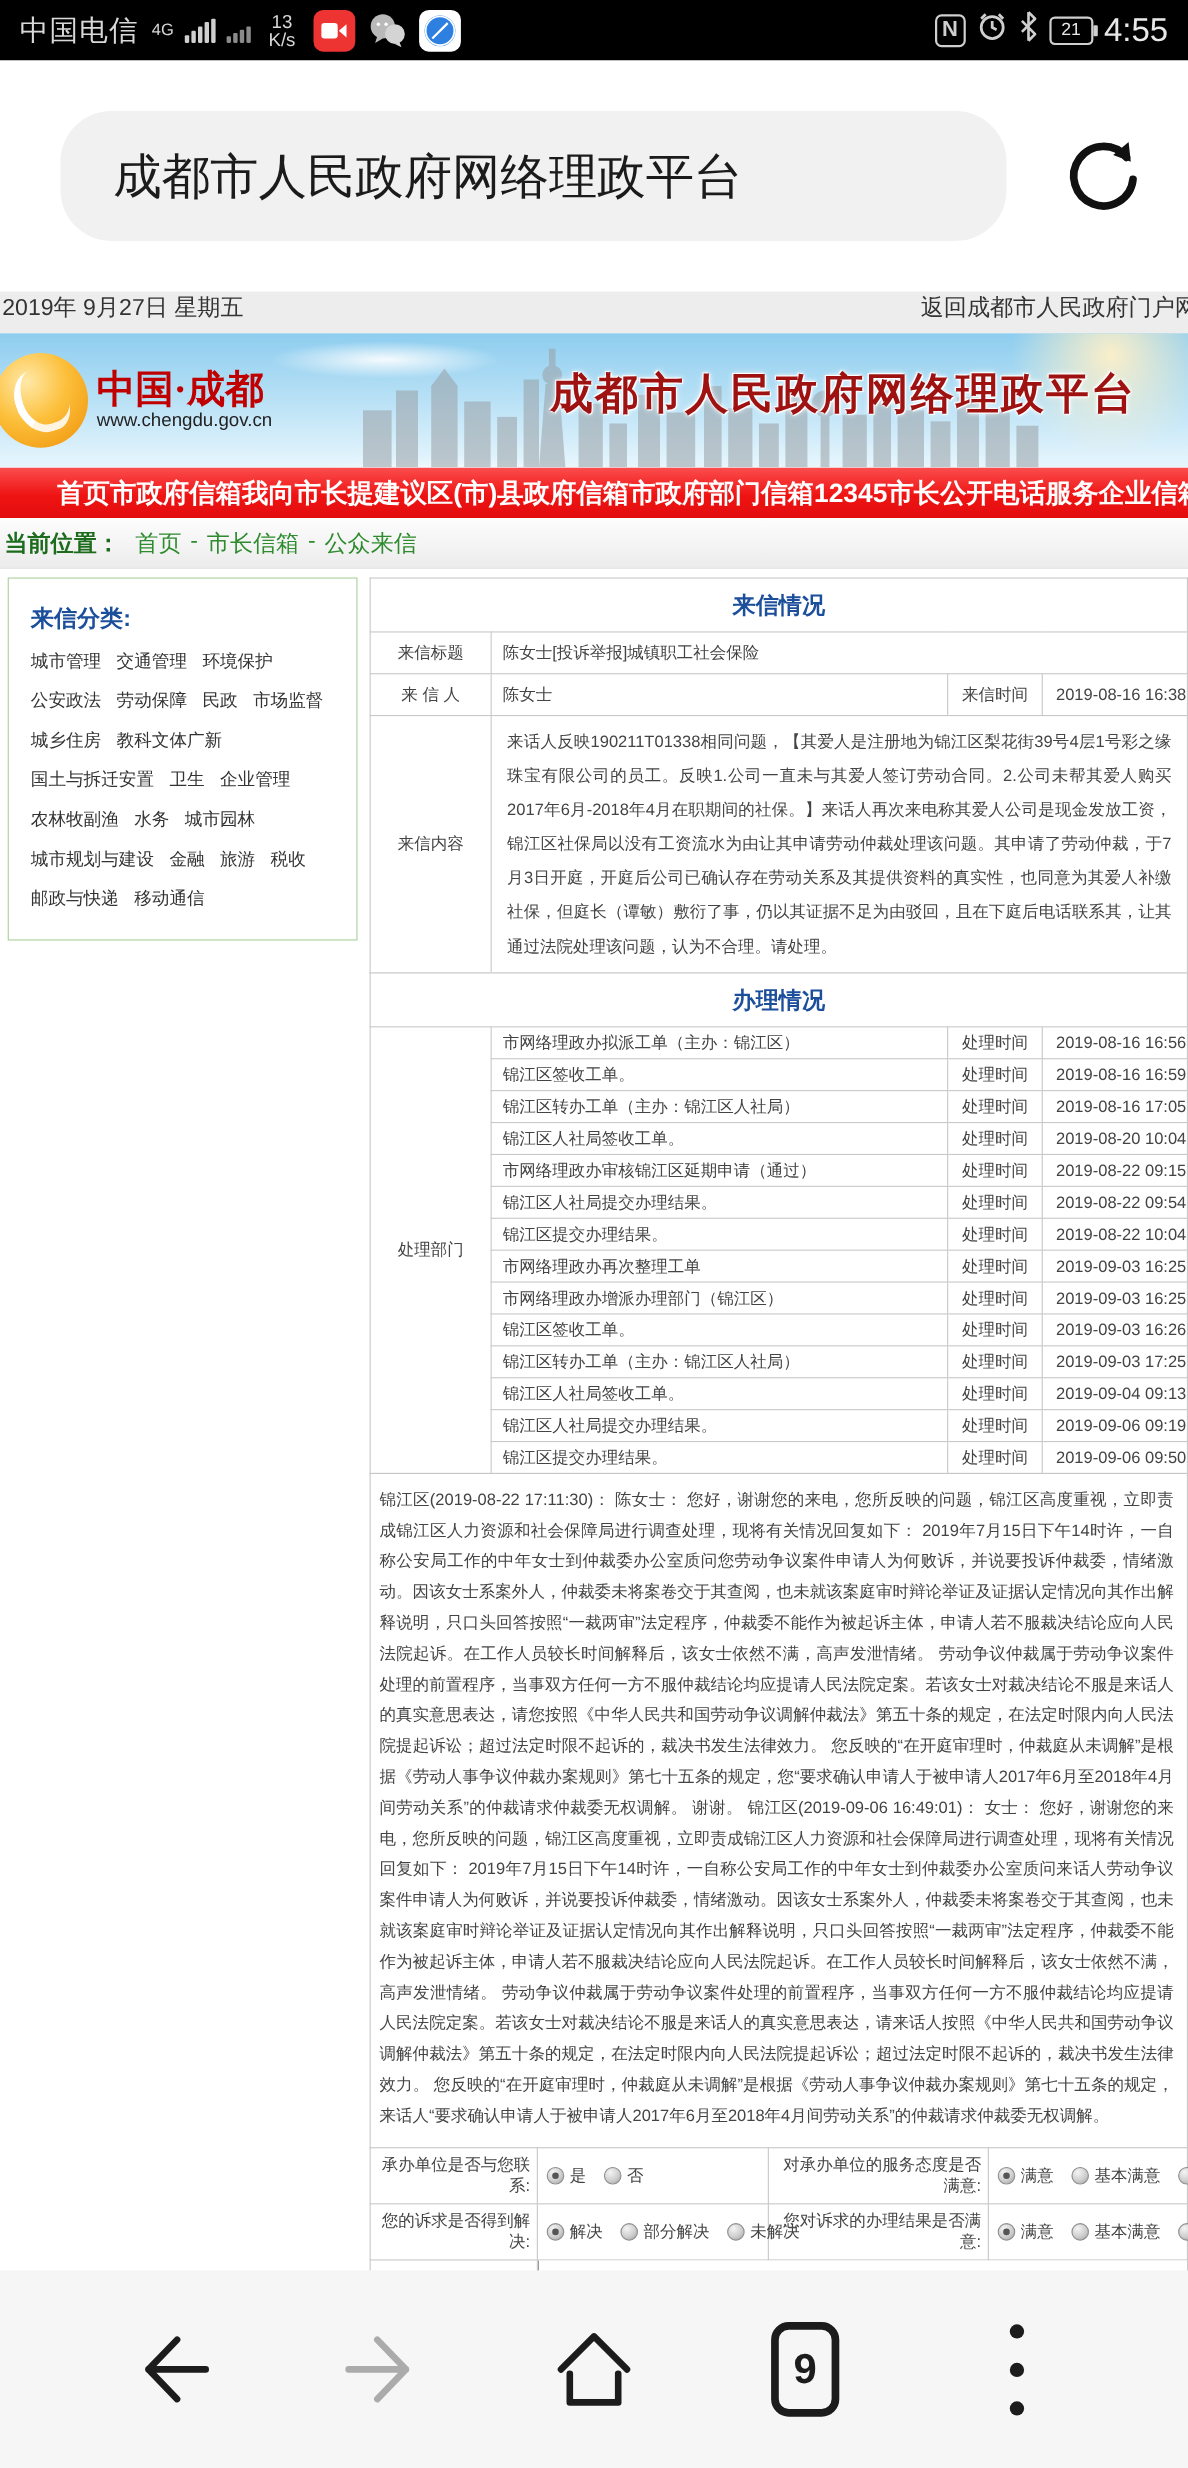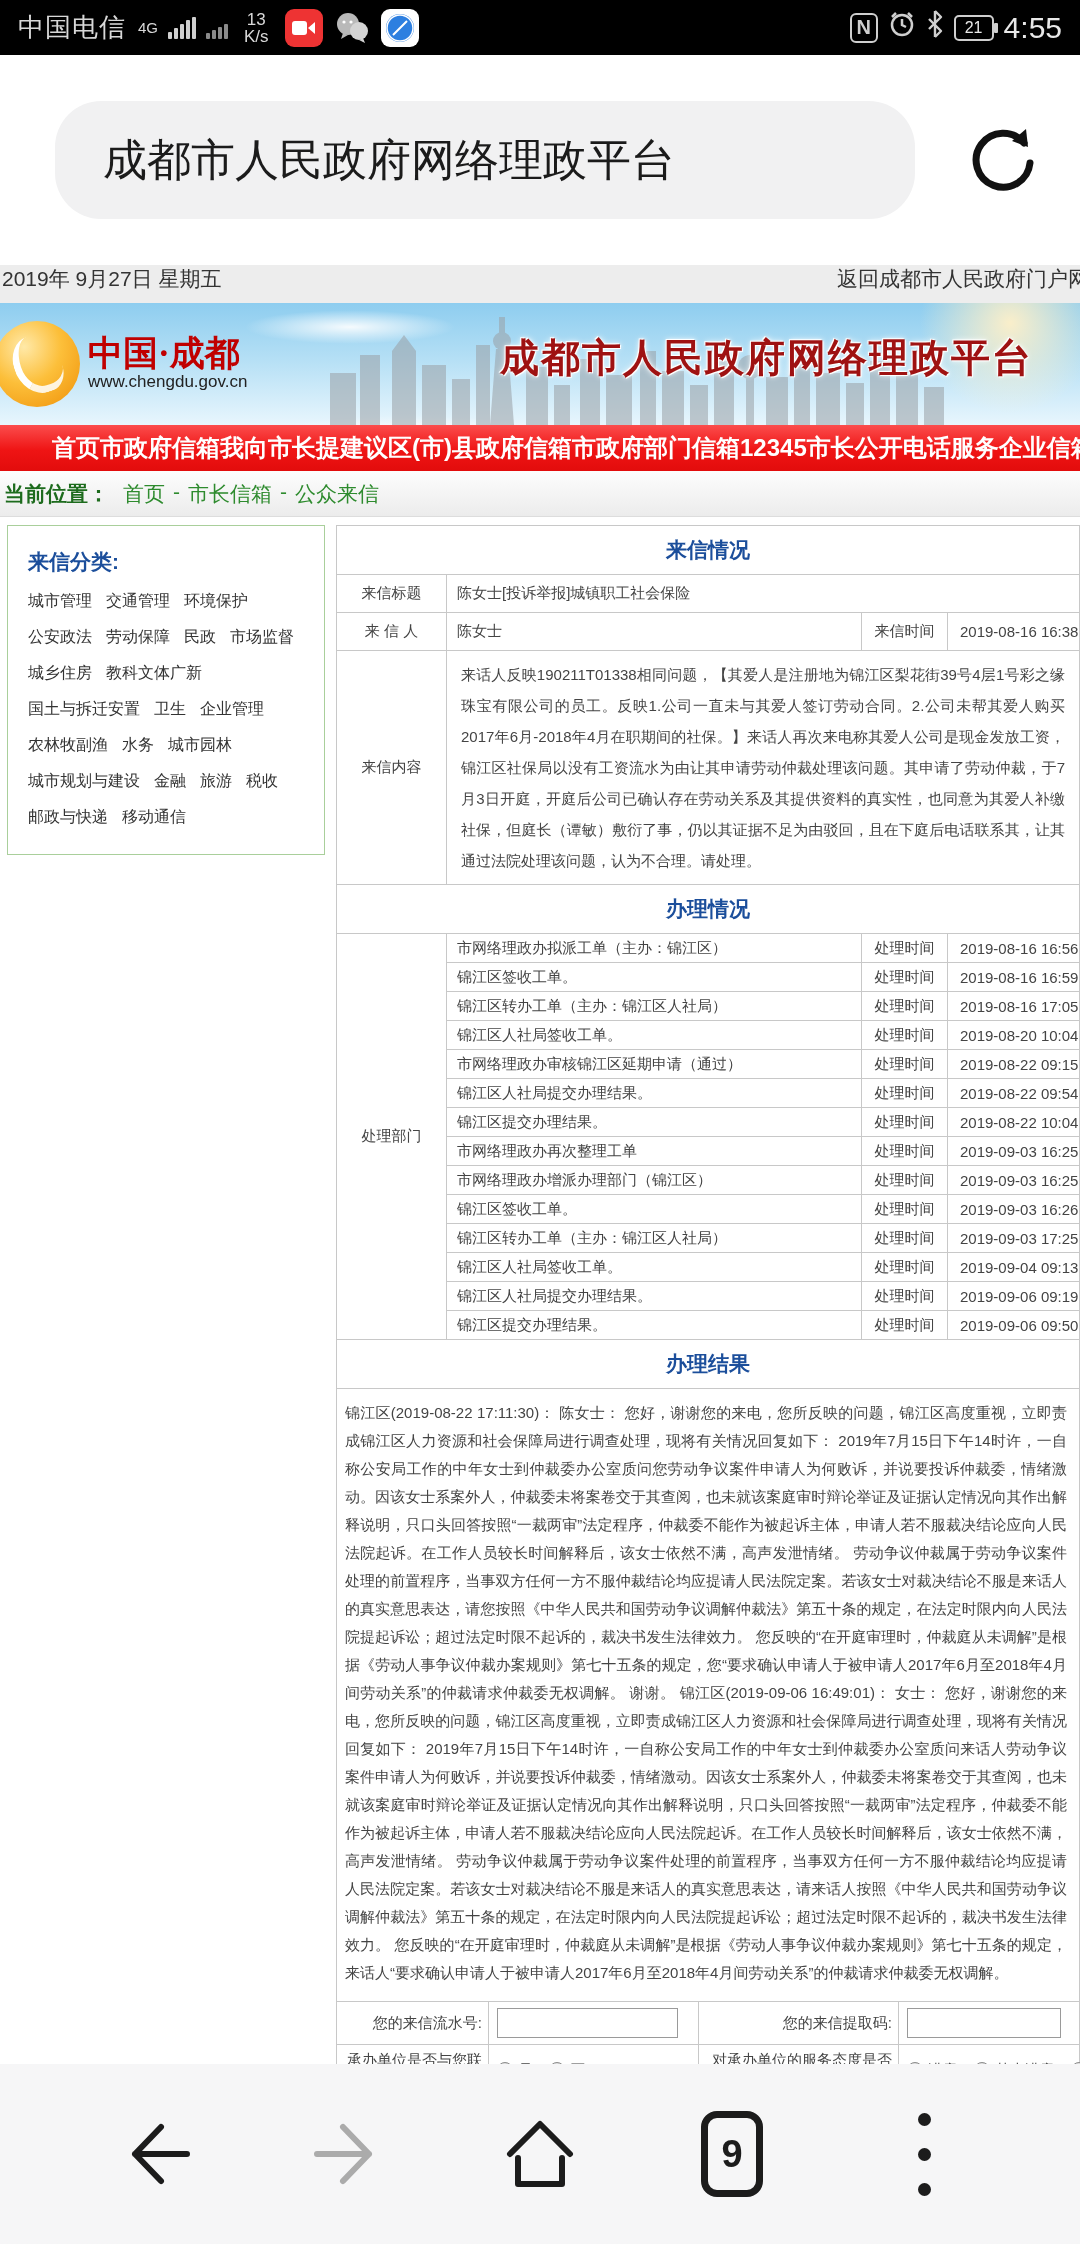--- a/index.html
+++ b/index.html
@@ -387,43 +387,34 @@
             <tr class="proc-row">
               <td>锦江区提交办理结果。</td>
               <td class="time-lbl">处理时间</td>
               <td class="time-val">2019-09-06 09:50</td>
             </tr>
           </tbody>
       </table>
 
       <table class="gov-table">
         <tbody>
-            <tr>
-              <td class="sec-head">办理结果</td>
-            </tr>
         <tr>
               <td class="result-body">锦江区(2019-08-22 17:11:30)： 陈女士： 您好，谢谢您的来电，您所反映的问题，锦江区高度重视，立即责成锦江区人力资源和社会保障局进行调查处理，现将有关情况回复如下： 2019年7月15日下午14时许，一自称公安局工作的中年女士到仲裁委办公室质问您劳动争议案件申请人为何败诉，并说要投诉仲裁委，情绪激动。因该女士系案外人，仲裁委未将案卷交于其查阅，也未就该案庭审时辩论举证及证据认定情况向其作出解释说明，只口头回答按照“一裁两审”法定程序，仲裁委不能作为被起诉主体，申请人若不服裁决结论应向人民法院起诉。在工作人员较长时间解释后，该女士依然不满，高声发泄情绪。 劳动争议仲裁属于劳动争议案件处理的前置程序，当事双方任何一方不服仲裁结论均应提请人民法院定案。若该女士对裁决结论不服是来话人的真实意思表达，请您按照《中华人民共和国劳动争议调解仲裁法》第五十条的规定，在法定时限内向人民法院提起诉讼；超过法定时限不起诉的，裁决书发生法律效力。 您反映的“在开庭审理时，仲裁庭从未调解”是根据《劳动人事争议仲裁办案规则》第七十五条的规定，您“要求确认申请人于被申请人2017年6月至2018年4月间劳动关系”的仲裁请求仲裁委无权调解。 谢谢。 锦江区(2019-09-06 16:49:01)： 女士： 您好，谢谢您的来电，您所反映的问题，锦江区高度重视，立即责成锦江区人力资源和社会保障局进行调查处理，现将有关情况回复如下： 2019年7月15日下午14时许，一自称公安局工作的中年女士到仲裁委办公室质问来话人劳动争议案件申请人为何败诉，并说要投诉仲裁委，情绪激动。因该女士系案外人，仲裁委未将案卷交于其查阅，也未就该案庭审时辩论举证及证据认定情况向其作出解释说明，只口头回答按照“一裁两审”法定程序，仲裁委不能作为被起诉主体，申请人若不服裁决结论应向人民法院起诉。在工作人员较长时间解释后，该女士依然不满，高声发泄情绪。 劳动争议仲裁属于劳动争议案件处理的前置程序，当事双方任何一方不服仲裁结论均应提请人民法院定案。若该女士对裁决结论不服是来话人的真实意思表达，请来话人按照《中华人民共和国劳动争议调解仲裁法》第五十条的规定，在法定时限内向人民法院提起诉讼；超过法定时限不起诉的，裁决书发生法律效力。 您反映的“在开庭审理时，仲裁庭从未调解”是根据《劳动人事争议仲裁办案规则》第七十五条的规定，来话人“要求确认申请人于被申请人2017年6月至2018年4月间劳动关系”的仲裁请求仲裁委无权调解。</td>
             </tr>
       </tbody>
         </table>
 
       <table class="gov-table eval-table">
         <colgroup>
             <col style="width:152px">
             <col style="width:210px">
             <col style="width:200px">
             <col>
           </colgroup>
         <tbody>
-        <tr>
-          <td class="r">您的来信流水号:</td>
-          <td><input class="txt-input" type="text" style=""></td>
-          <td class="r">您的来信提取码:</td>
-          <td><input class="txt-input" type="text" style=""></td>
-        </tr>
         <tr>
           <td class="r">承办单位是否与您联系:</td>
           <td>
                 <span class="radio-group" id="rg-contact">
                   <span class="radio-opt">
                     <span class="radio sel"></span>
                     <span>是</span>
                   </span>
                   <span class="radio-opt">
                     <span class="radio"></span>

